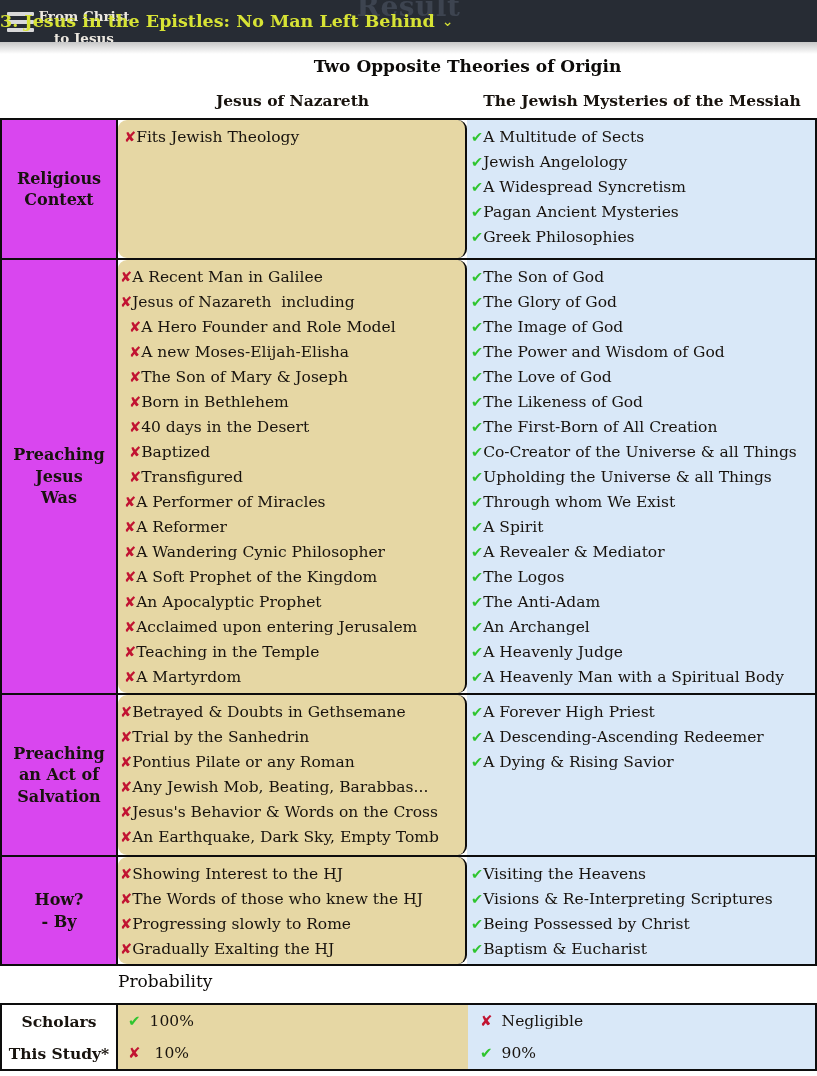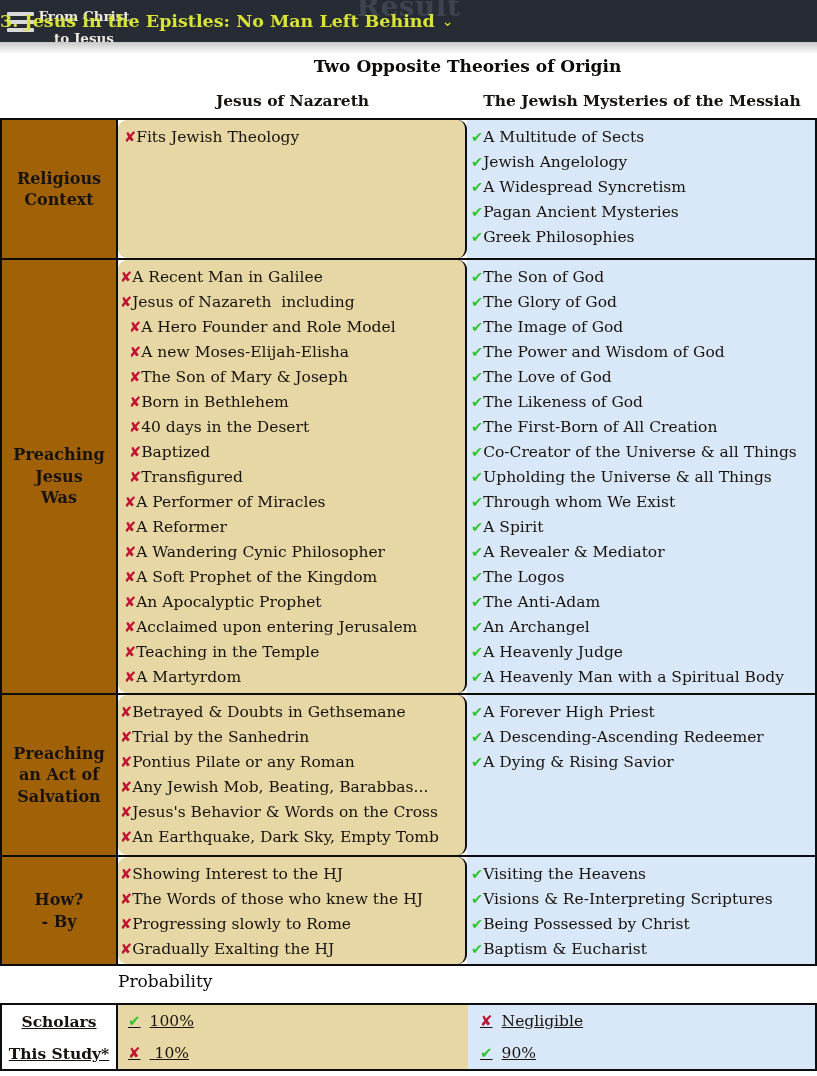--- a/index.html
+++ b/index.html
@@ -26,31 +26,31 @@
   .col-h{text-align:center;}
   .col-h.one{width:349px;} .col-h.two{width:350px;}
   
   .table1{position:absolute;top:118px;left:0;width:817px;height:848px;border:2px solid var(--line);box-sizing:border-box;display:flex;flex-direction:column;}
   .trow{display:flex;flex:0 0 auto;box-sizing:border-box;}
   .trow + .trow{border-top:2px solid var(--line);}
   .table1 .trow:nth-child(1){height:138px;}
   .table1 .trow:nth-child(2){height:435px;}
   .table1 .trow:nth-child(3){height:162px;}
   .table1 .trow:nth-child(4){height:109px;}
-  .lcell{flex:0 0 116px;border-right:2px solid var(--line);background:#a16207;display:flex;align-items:center;justify-content:center;text-align:center;font-weight:bold;font-size:16px;line-height:21.5px;white-space:pre-line;box-sizing:border-box;}
+  .lcell{flex:0 0 116px;border-right:2px solid var(--line);background:#d946ef;display:flex;align-items:center;justify-content:center;text-align:center;font-weight:bold;font-size:16px;line-height:21.5px;white-space:pre-line;box-sizing:border-box;}
   .mcell{flex:0 0 349px;border-right:2px solid var(--line);background:var(--tan);padding:5px 2px 0 2px;box-sizing:border-box;border-radius:9px;}
   .rcell{flex:1;background:var(--blue);padding:5px 2px 0 4px;box-sizing:border-box;}
   .item{line-height:25px;font-size:15.5px;white-space:pre-wrap;}
   .item .mark{font-family:"DejaVu Sans",sans-serif;font-size:14.5px;}
   .mark.cross{color:var(--red);} .mark.check{color:var(--green);}
   .ind1{padding-left:4px;} .ind2{padding-left:9px;}
   
   .prob-heading{position:absolute;top:971px;left:118px;width:699px;text-align:left;font-size:17px;font-weight:normal;color:#0d0b09;}
   .table2{position:absolute;top:1003px;left:0;width:817px;height:68px;border:2px solid var(--line);box-sizing:border-box;display:flex;flex-direction:column;}
-  .prow{flex:1;display:flex;text-decoration:underline;}
+  .prow{flex:1;display:flex;}
   .plabel{flex:0 0 116px;border-right:2px solid var(--line);background:#fff;display:flex;align-items:center;justify-content:center;font-weight:bold;font-size:15.5px;box-sizing:border-box;}
   .pleft{flex:0 0 350px;background:var(--tan);display:flex;align-items:center;padding-left:10px;box-sizing:border-box;}
   .pright{flex:1;background:var(--blue);display:flex;align-items:center;padding-left:12px;box-sizing:border-box;}
   .pleft .mark,.pright .mark{margin-right:9px;font-family:"DejaVu Sans",sans-serif;font-size:15px;}
   .ptext{font-size:15.5px;white-space:pre-wrap;}
 </style>
 </head>
 <body>
 
 <div class="app-header">

